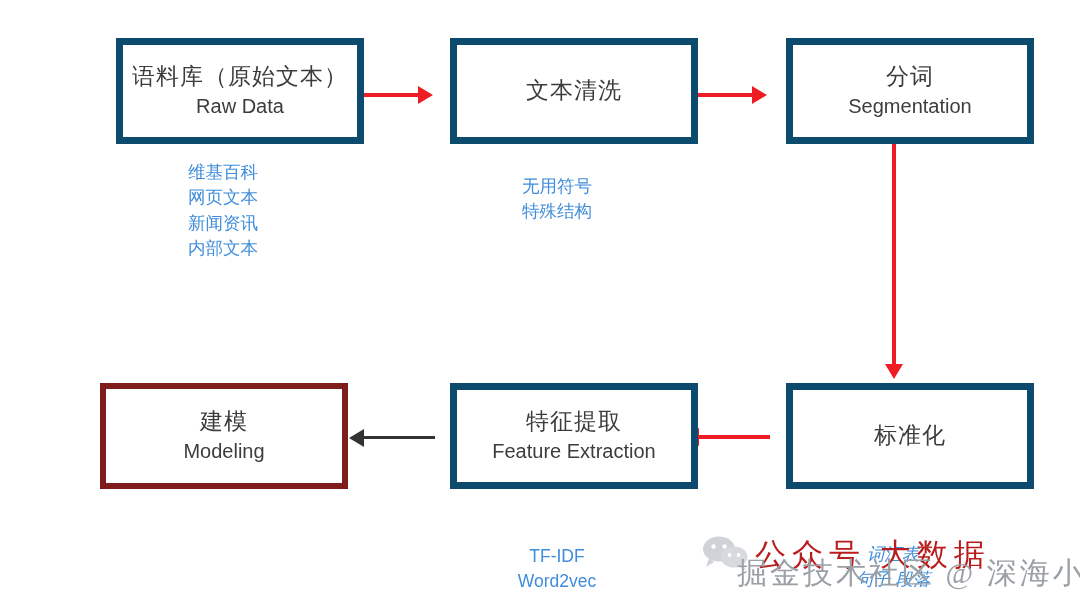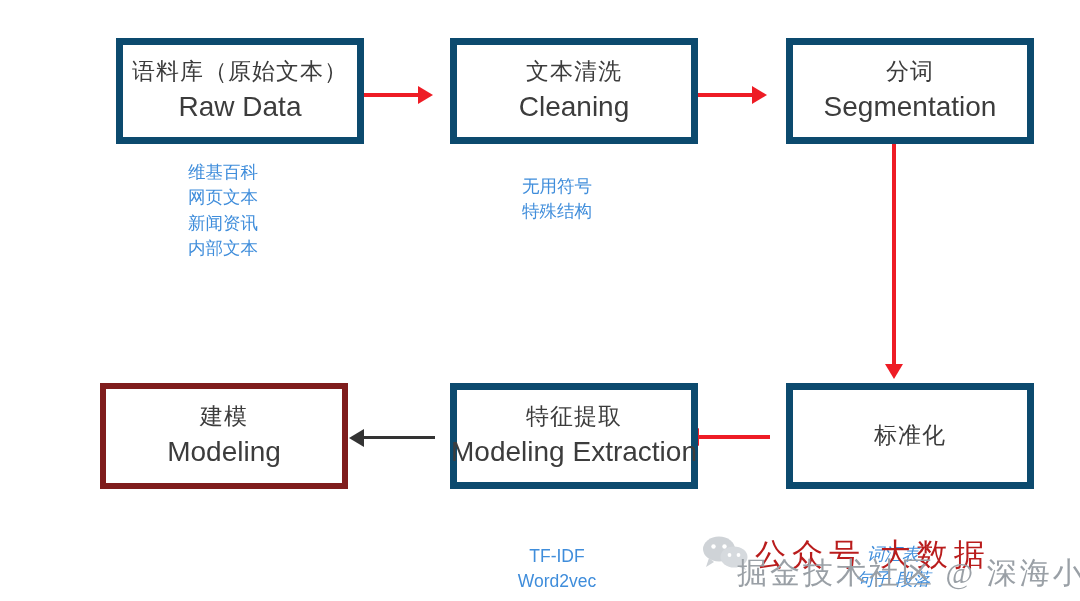--- a/index.html
+++ b/index.html
@@ -38,21 +38,21 @@
   }
   .node.dark {
     border: 6px solid #7f1d1d;
   }
   .node .cn {
     font-size: 23px;
     letter-spacing: 1px;
     white-space: nowrap;
   }
   .node .en {
-    font-size: 28px;
+    font-size: 20px;
     white-space: nowrap;
     margin-top: 2px;
   }
 
   
   .annot {
     position: absolute;
     color: #3f8ddb;
     font-size: 17.5px;
     line-height: 1.45;
@@ -133,36 +133,35 @@
 
 <div id="canvas">
 
   <div class="node red" style="left:100px; top:38px; width:248px; height:106px;">
     <span class="cn">语料库（原始文本）</span>
     <span class="en">Raw Data</span>
   </div>
 
   <div class="node red" style="left:434px; top:38px; width:248px; height:106px;">
     <span class="cn">文本清洗</span>
-    <span class="en">Cleaning</span>
   </div>
 
   <div class="node red" style="left:770px; top:38px; width:248px; height:106px;">
     <span class="cn">分词</span>
     <span class="en">Segmentation</span>
   </div>
 
   <div class="node dark" style="left:100px; top:383px; width:248px; height:106px;">
     <span class="cn">建模</span>
     <span class="en">Modeling</span>
   </div>
 
   <div class="node red" style="left:434px; top:383px; width:248px; height:106px;">
     <span class="cn">特征提取</span>
-    <span class="en">Modeling Extraction</span>
+    <span class="en">Feature Extraction</span>
   </div>
 
   <div class="node red" style="left:770px; top:383px; width:248px; height:106px;">
     <span class="cn">标准化</span>
   </div>
 
   <div class="edge">
     <div class="edge-line-h" style="left:348px; top:93px; width:72px; border-top-color:#ee1c25;"></div>
     <div class="head head-right" style="left:418px; top:86px; border-left-color:#ee1c25;"></div>
   </div>

